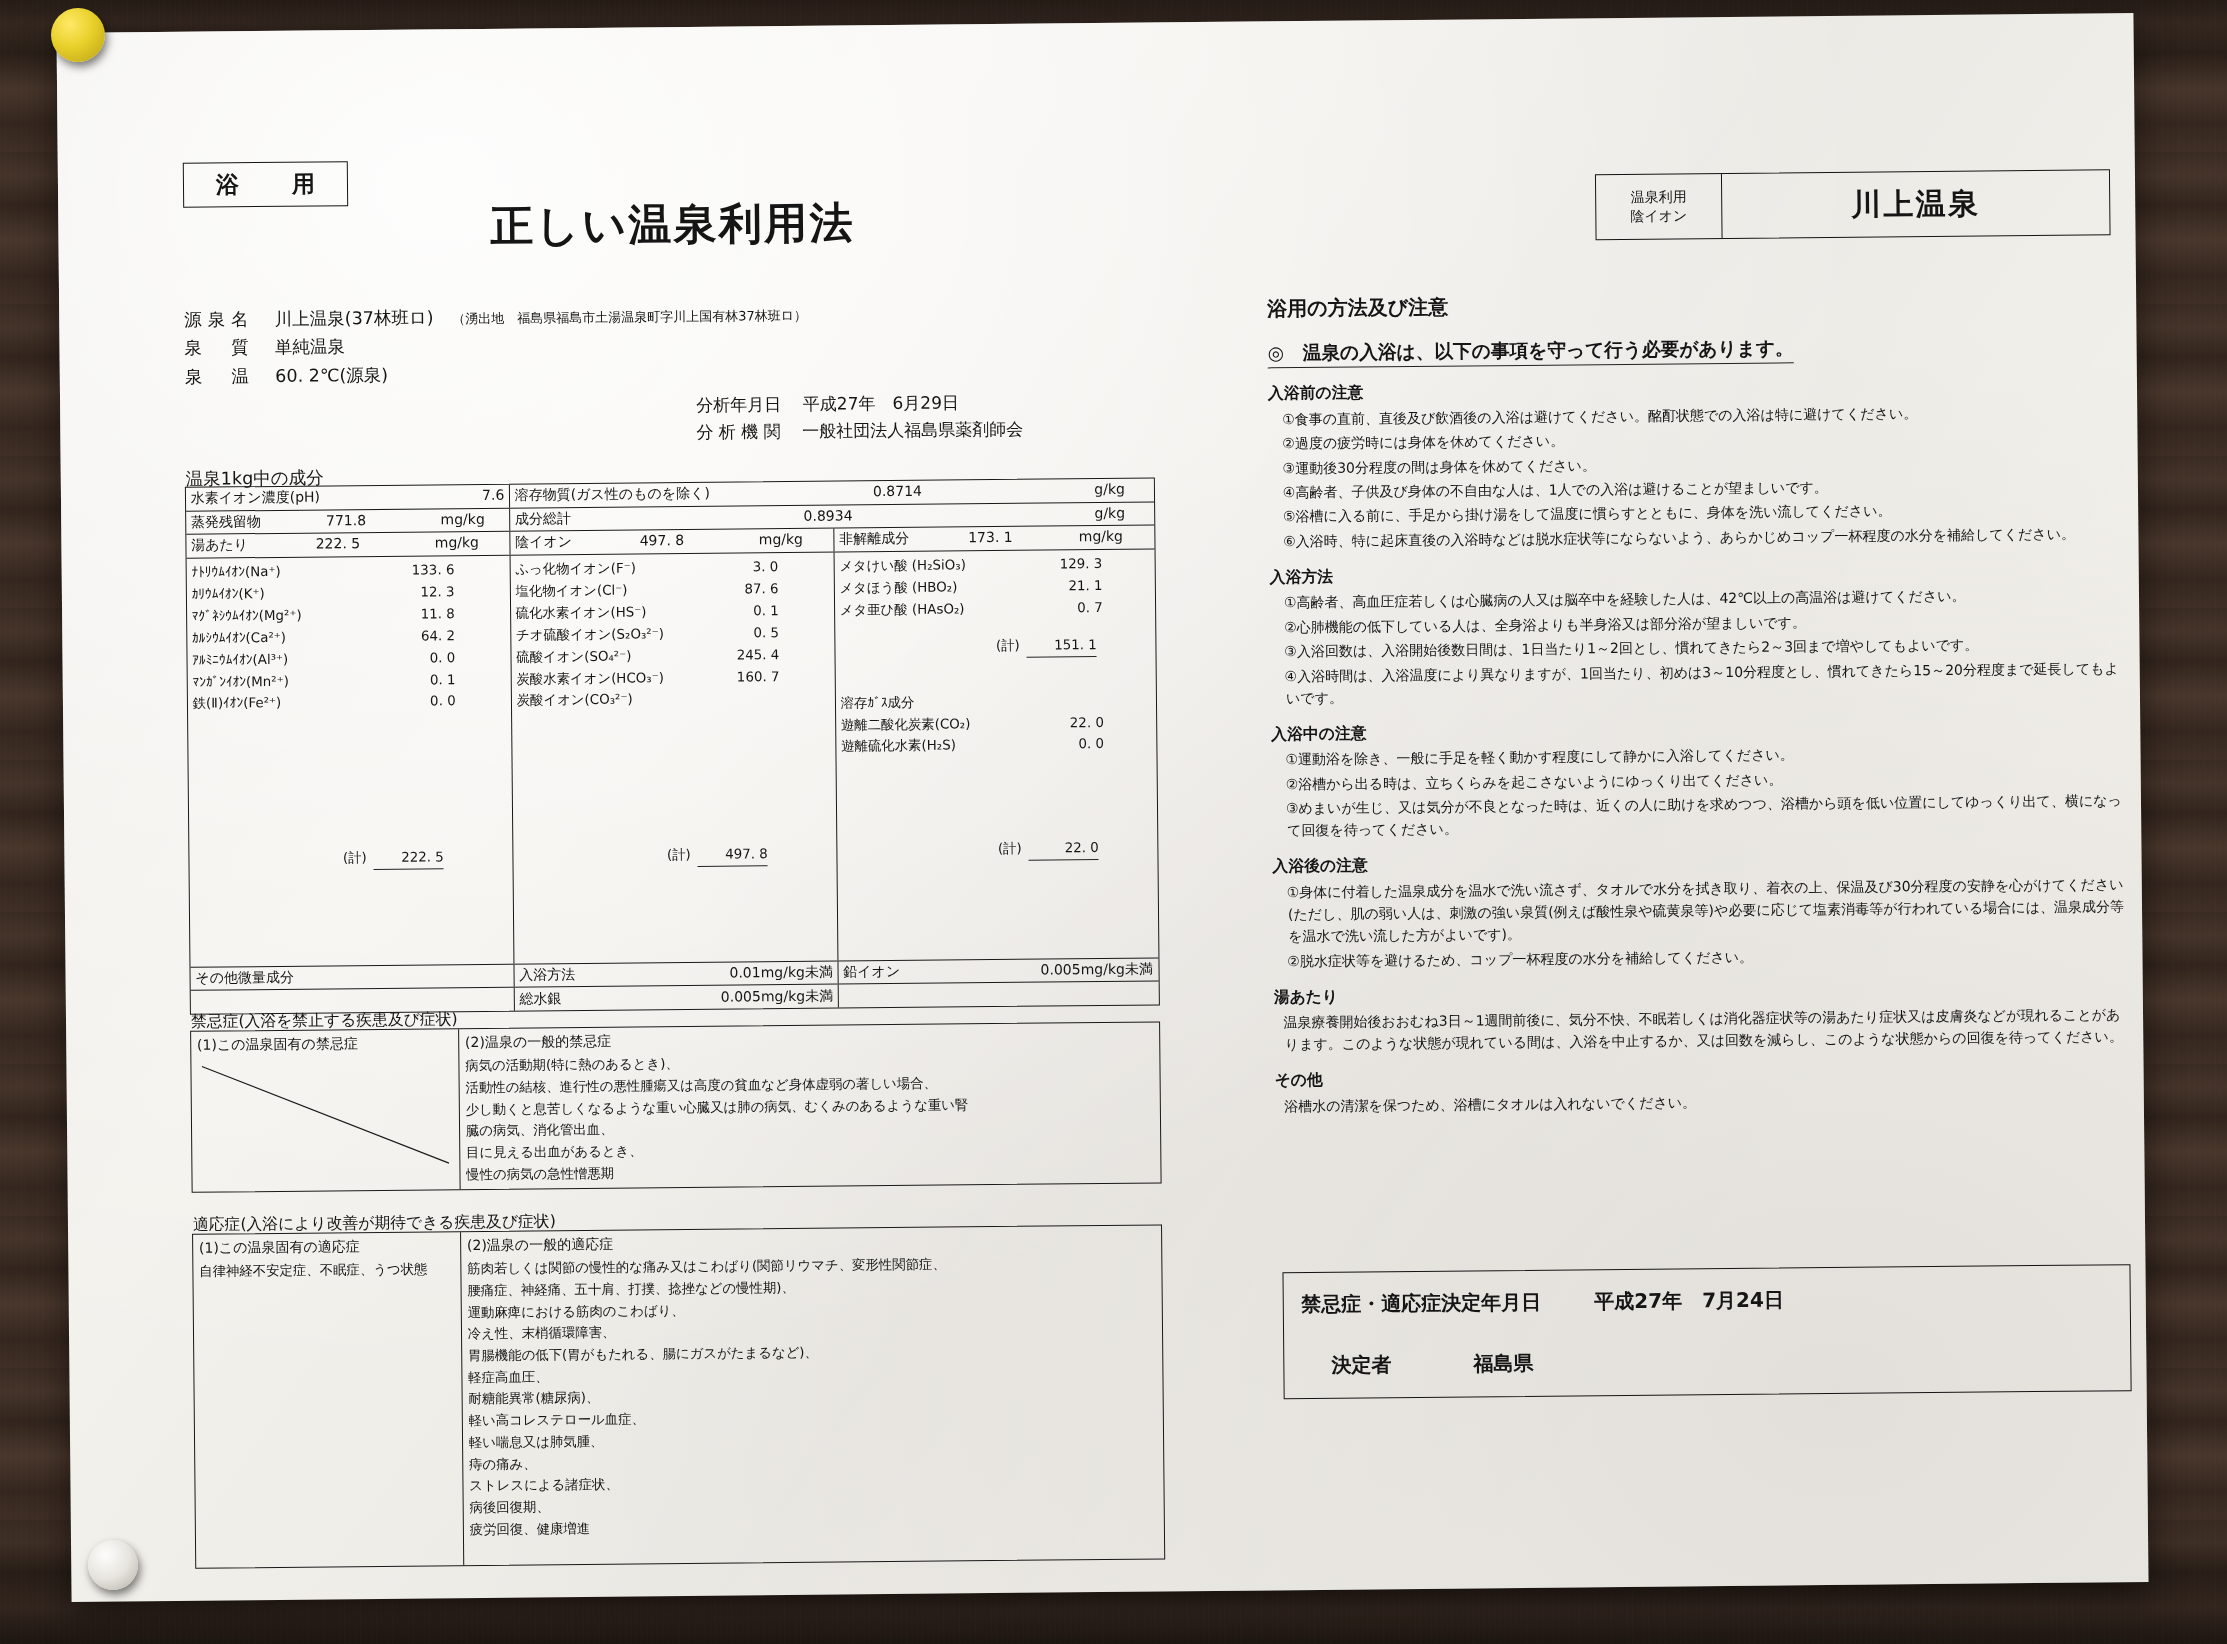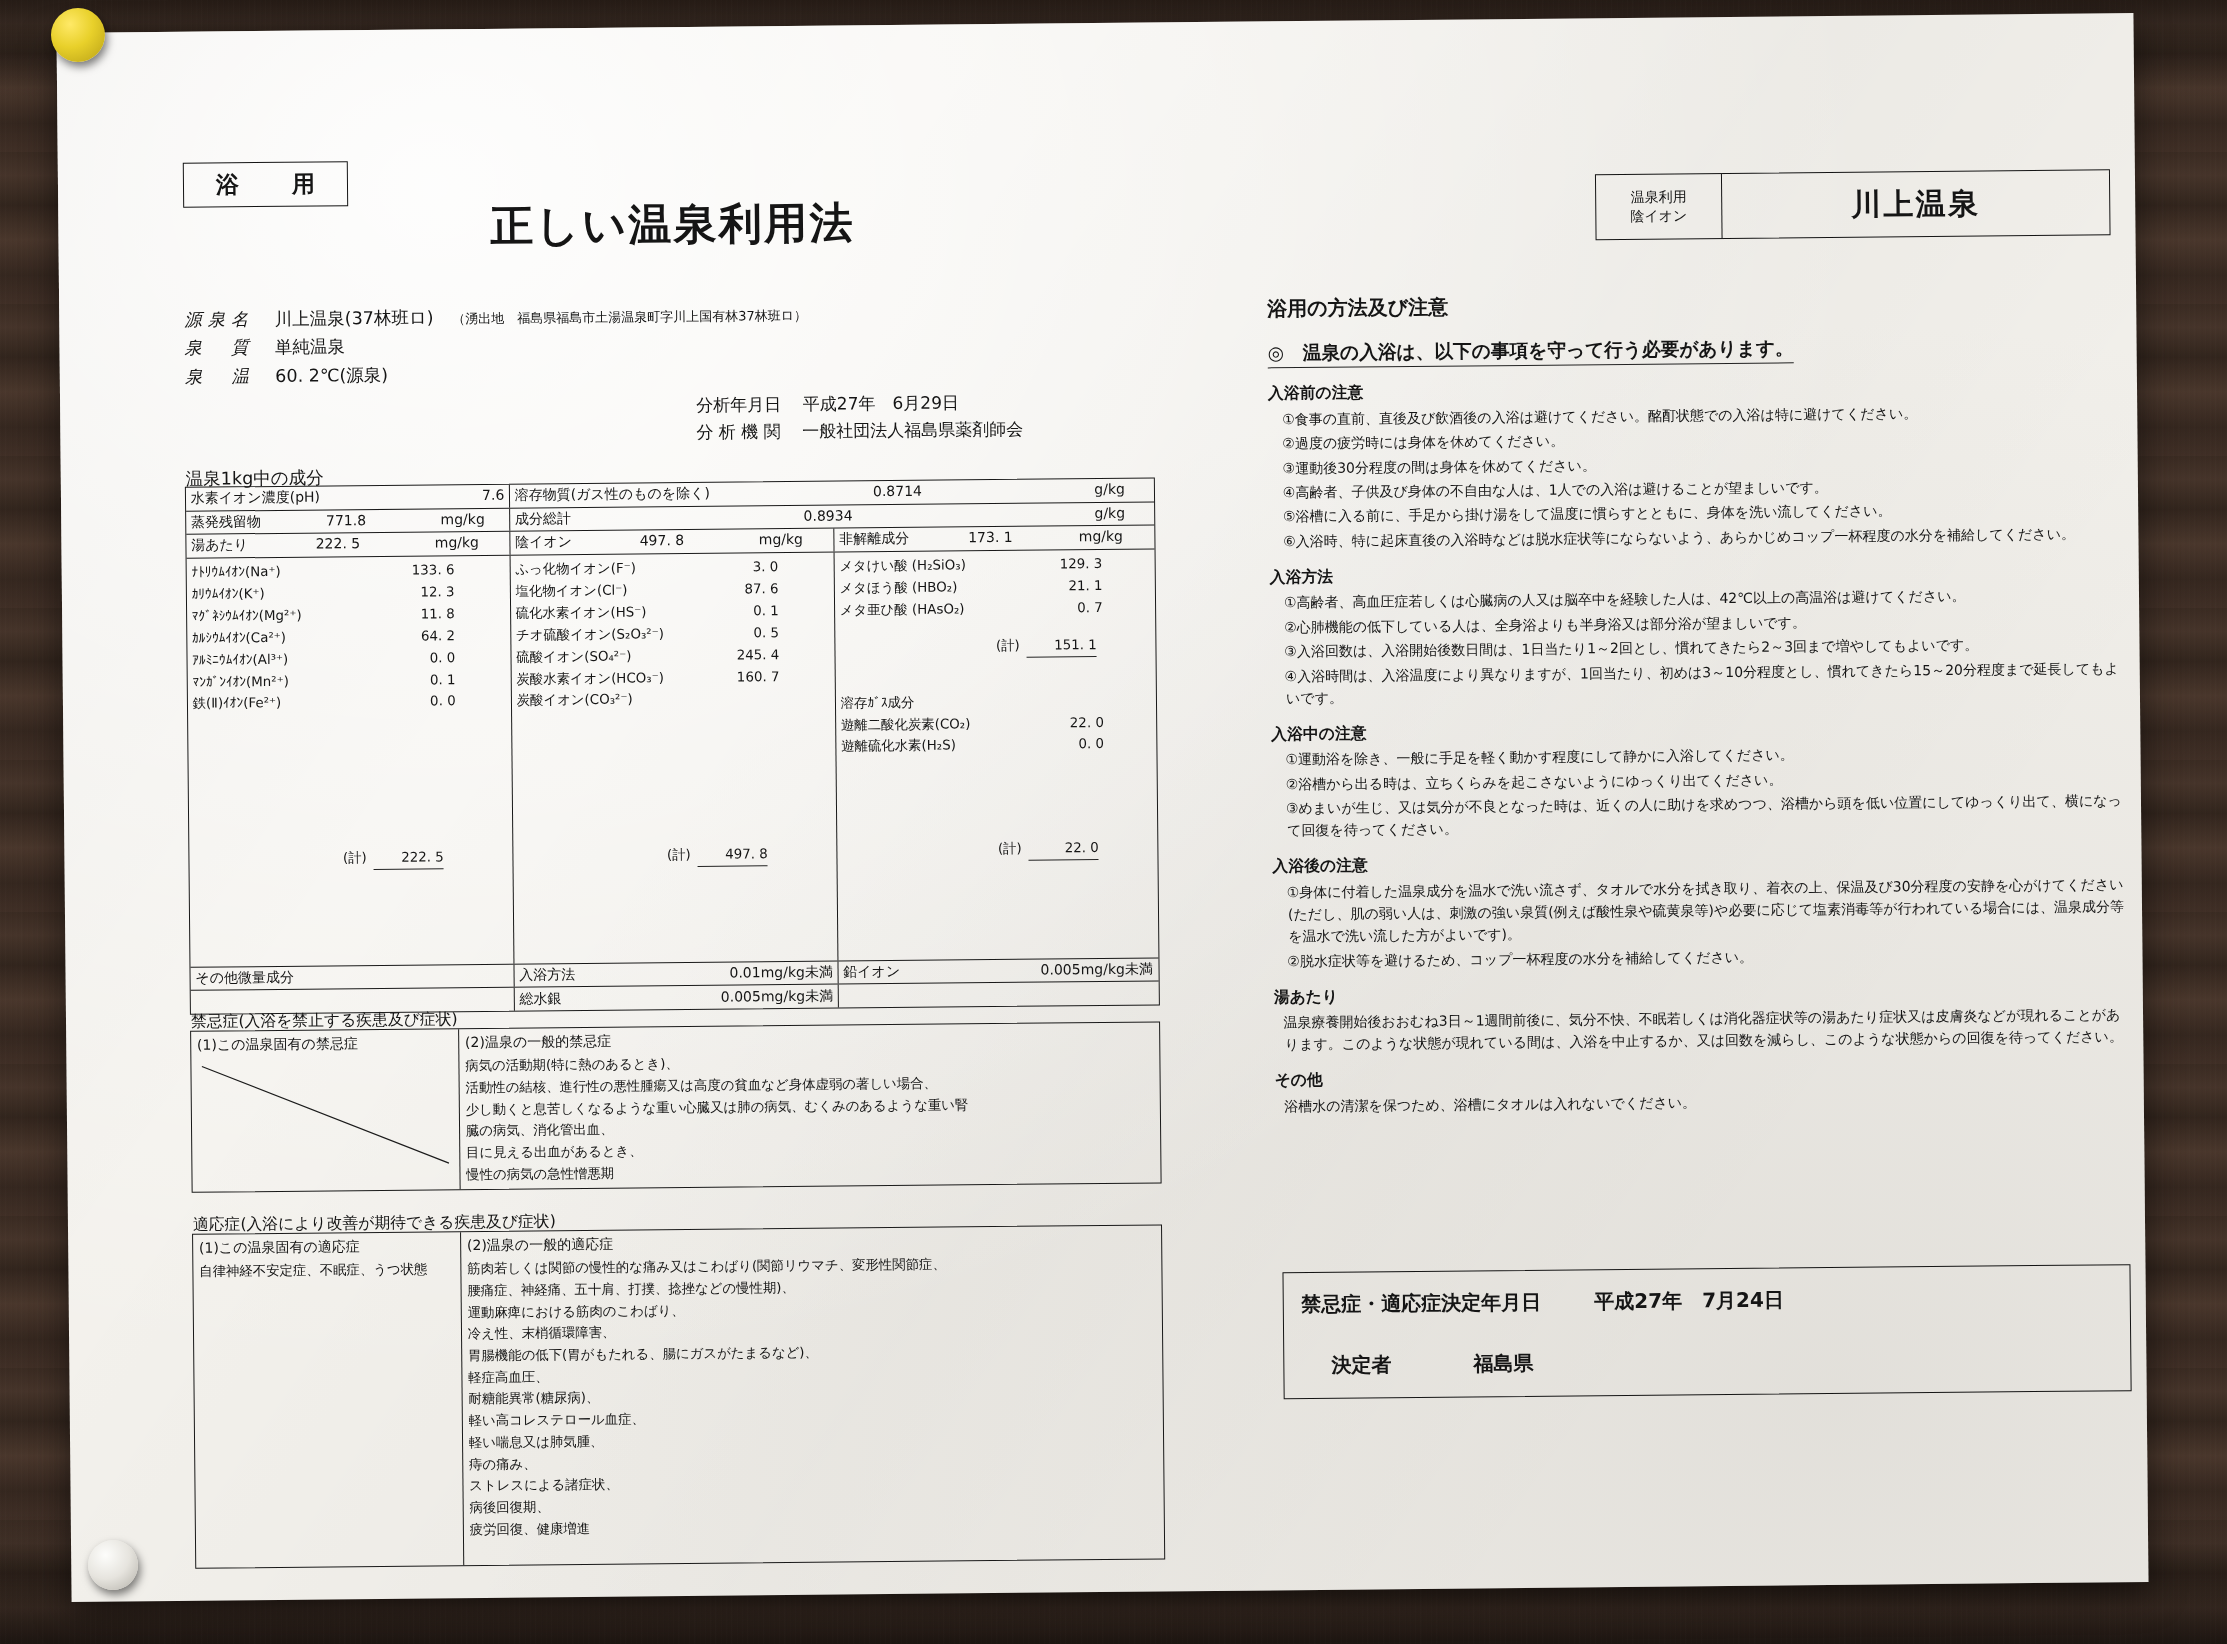--- a/index.html
+++ b/index.html
@@ -59,21 +59,21 @@
     border:1.8px solid #141414;display:flex;
   }
   #facility-label{
     width:125px;border-right:1.8px solid #141414;display:flex;flex-direction:column;
     align-items:center;justify-content:center;font-size:14px;line-height:1.35;
   }
   #facility-value{flex:1;display:flex;align-items:center;justify-content:center;font-size:30px;font-weight:600;letter-spacing:2.3px;}
 
   
   #source-info{position:absolute;left:125px;top:274px;font-size:17.5px;line-height:1.62;}
-  #source-info .lbl{letter-spacing:5.8px;font-style:italic;}
+  #source-info .lbl{letter-spacing:5.8px;}
   #source-info .small{font-size:13px;}
   #analysis-info{position:absolute;left:636px;top:365px;font-size:17px;line-height:1.6;}
 
   
   #comp-title{position:absolute;left:125px;top:435px;font-size:17.5px;}
   #comp-table{position:absolute;left:124px;top:455px;width:968px;border:1.2px solid #191919;}
   .crow{display:flex;border-bottom:1.2px solid #191919;}
   .crow:last-child{border-bottom:none;}
   .cell{padding:2.3px 4.7px;font-size:14px;border-right:1.2px solid #191919;box-sizing:border-box;}
   .cell:last-child{border-right:none;}

